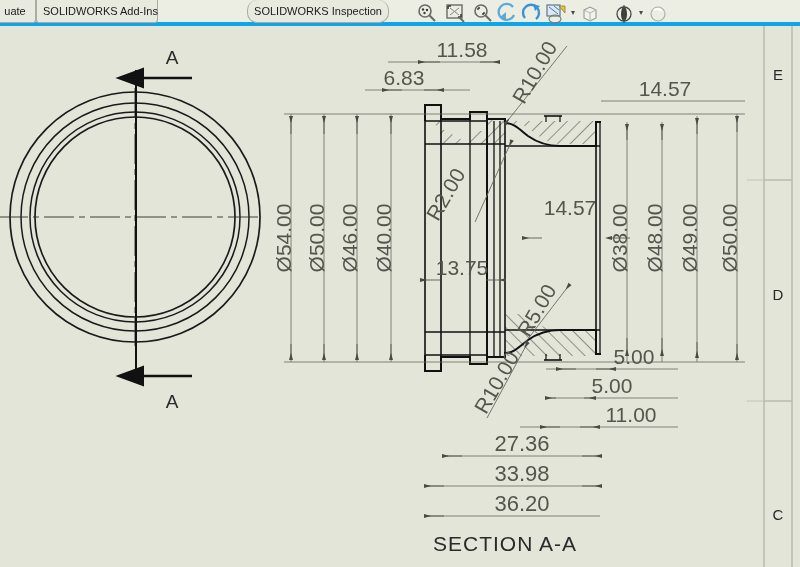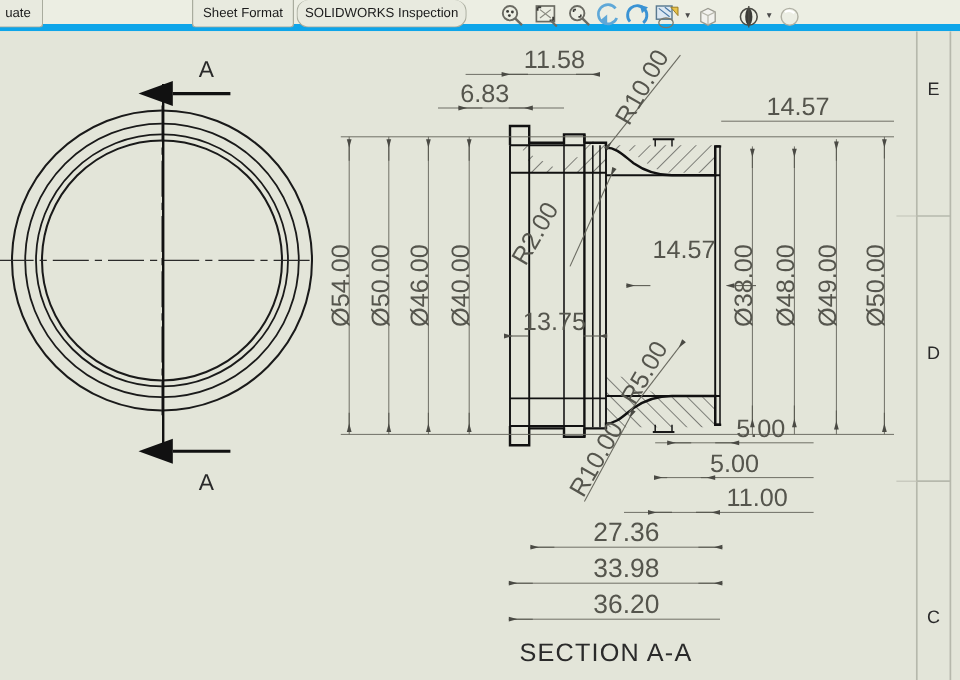--- a/index.html
+++ b/index.html
@@ -6,21 +6,21 @@
   body{
     width:800px;height:567px;overflow:hidden;
     background:#e3e5d9;
     font-family:"Liberation Sans", sans-serif;
     position:relative;
   }
   
   #ribbon{
     position:absolute;left:0;top:0;width:800px;height:26px;
     background:#eceee3;
-    border-bottom:6px solid #0ea5e9;
+    border-bottom:4px solid #0ea5e9;
     box-sizing:border-box;
   }
   .tab{
     position:absolute;top:0;height:23px;line-height:23px;
     background:#e8eadf;
     border:1px solid #a9ac9e;
     border-top:none;
     border-radius:0 0 3px 3px;
     font-size:11px;color:#1b1b1b;
     text-align:center;white-space:nowrap;
@@ -47,21 +47,21 @@
     position:absolute;width:24px;text-align:center;
     font-size:15px;color:#2a2a2a;
   }
   
 </style>
 </head>
 <body>
 
 <div id="ribbon">
   <div class="tab" style="left:-6px;width:42px;">uate</div>
-  <div class="tab" style="left:160px;width:85px;">Sheet Format</div>
+  <div class="tab" style="left:36px;width:122px;">SOLIDWORKS Add-Ins</div>
   <div class="tab" style="left:247px;width:142px;border-radius:10px;">SOLIDWORKS Inspection</div>
 
   <div class="ticon" style="left:416px;">
     <svg width="22" height="22" viewBox="0 0 22 22">
       <circle cx="9" cy="9" r="6" fill="none" stroke="#6b6b63" stroke-width="1.6"></circle>
       <line x1="13.3" y1="13.3" x2="19" y2="19" stroke="#6b6b63" stroke-width="2"></line>
       <circle cx="7" cy="7.5" r="1.2" fill="#3c3c38"></circle>
       <circle cx="11" cy="8" r="1.2" fill="#3c3c38"></circle>
       <circle cx="8.5" cy="11" r="1.2" fill="#3c3c38"></circle>
     </svg>

